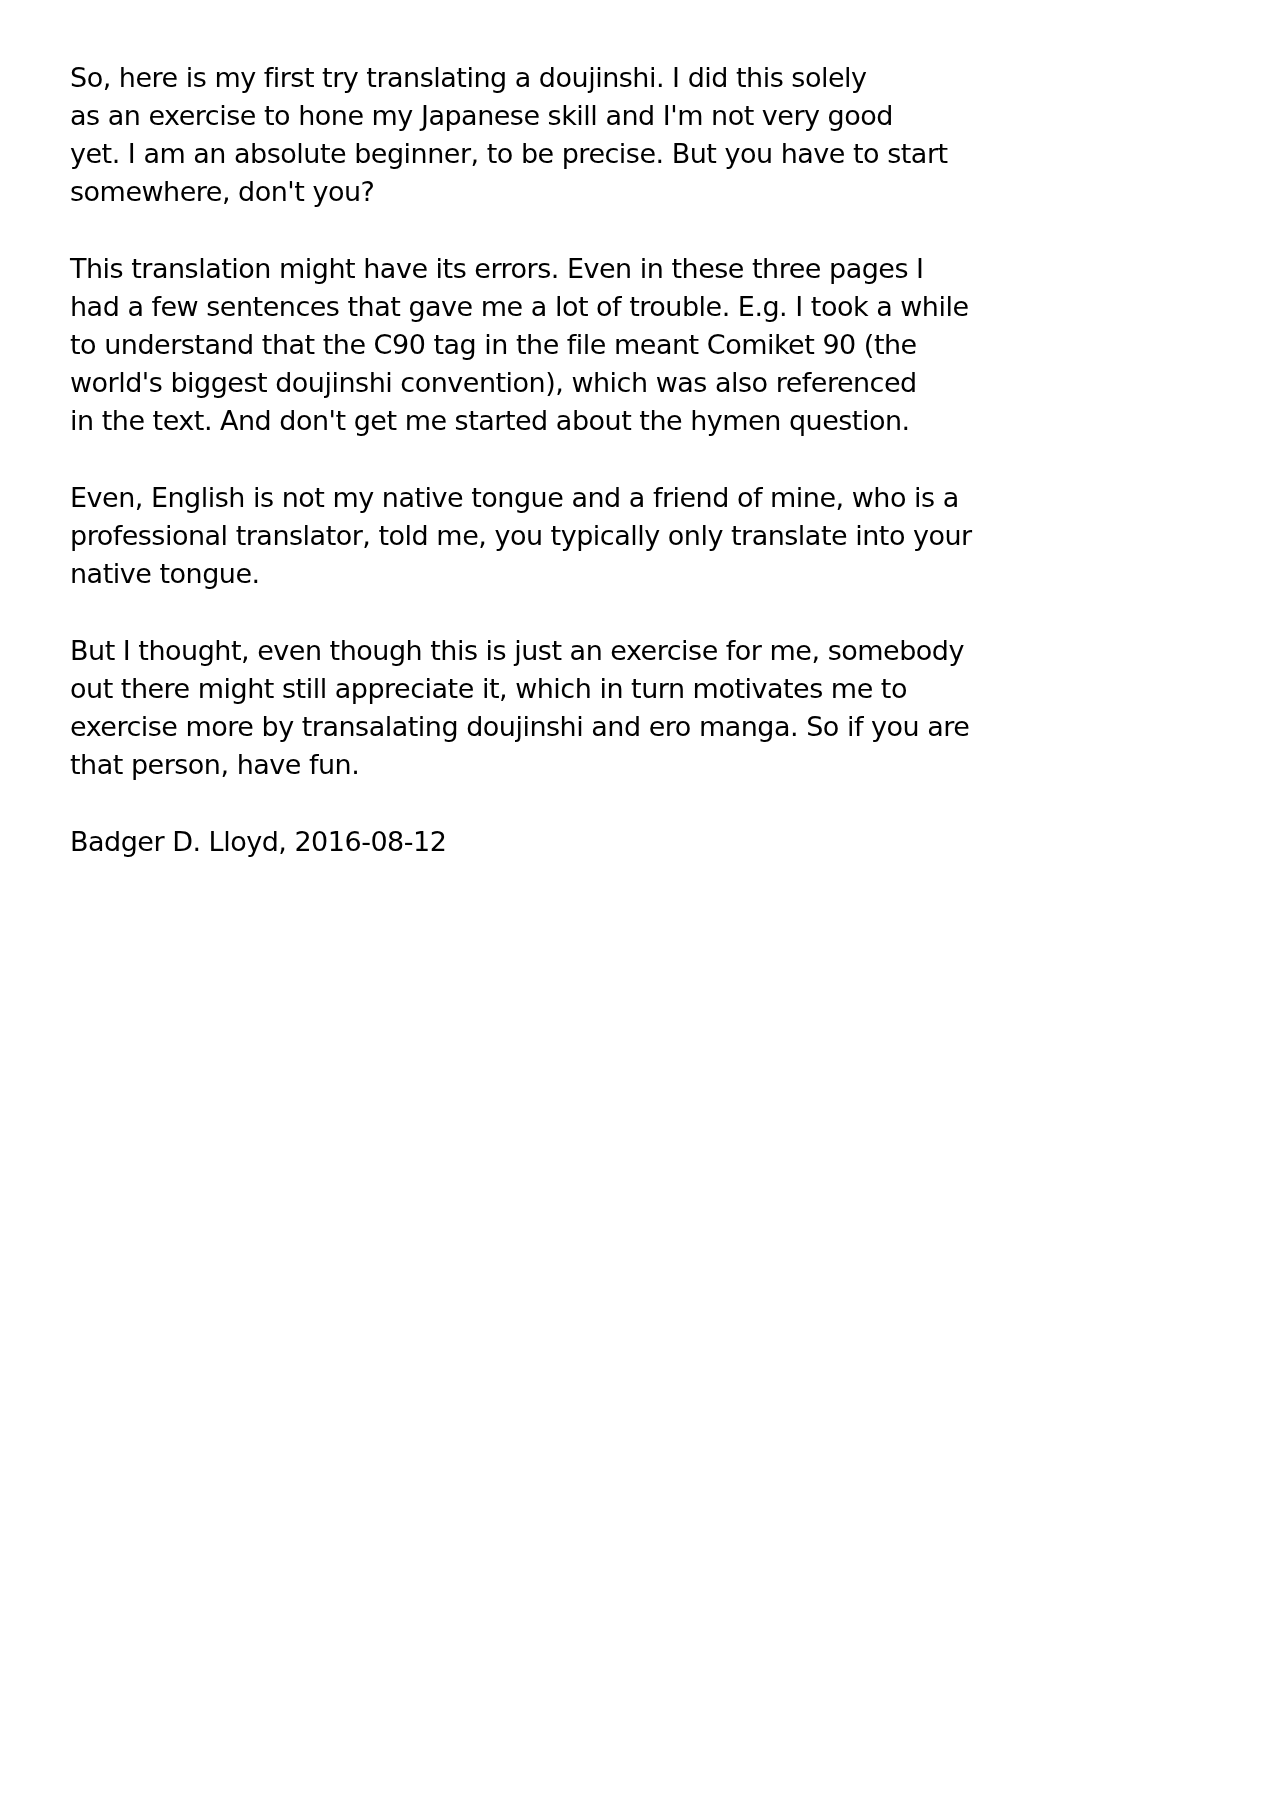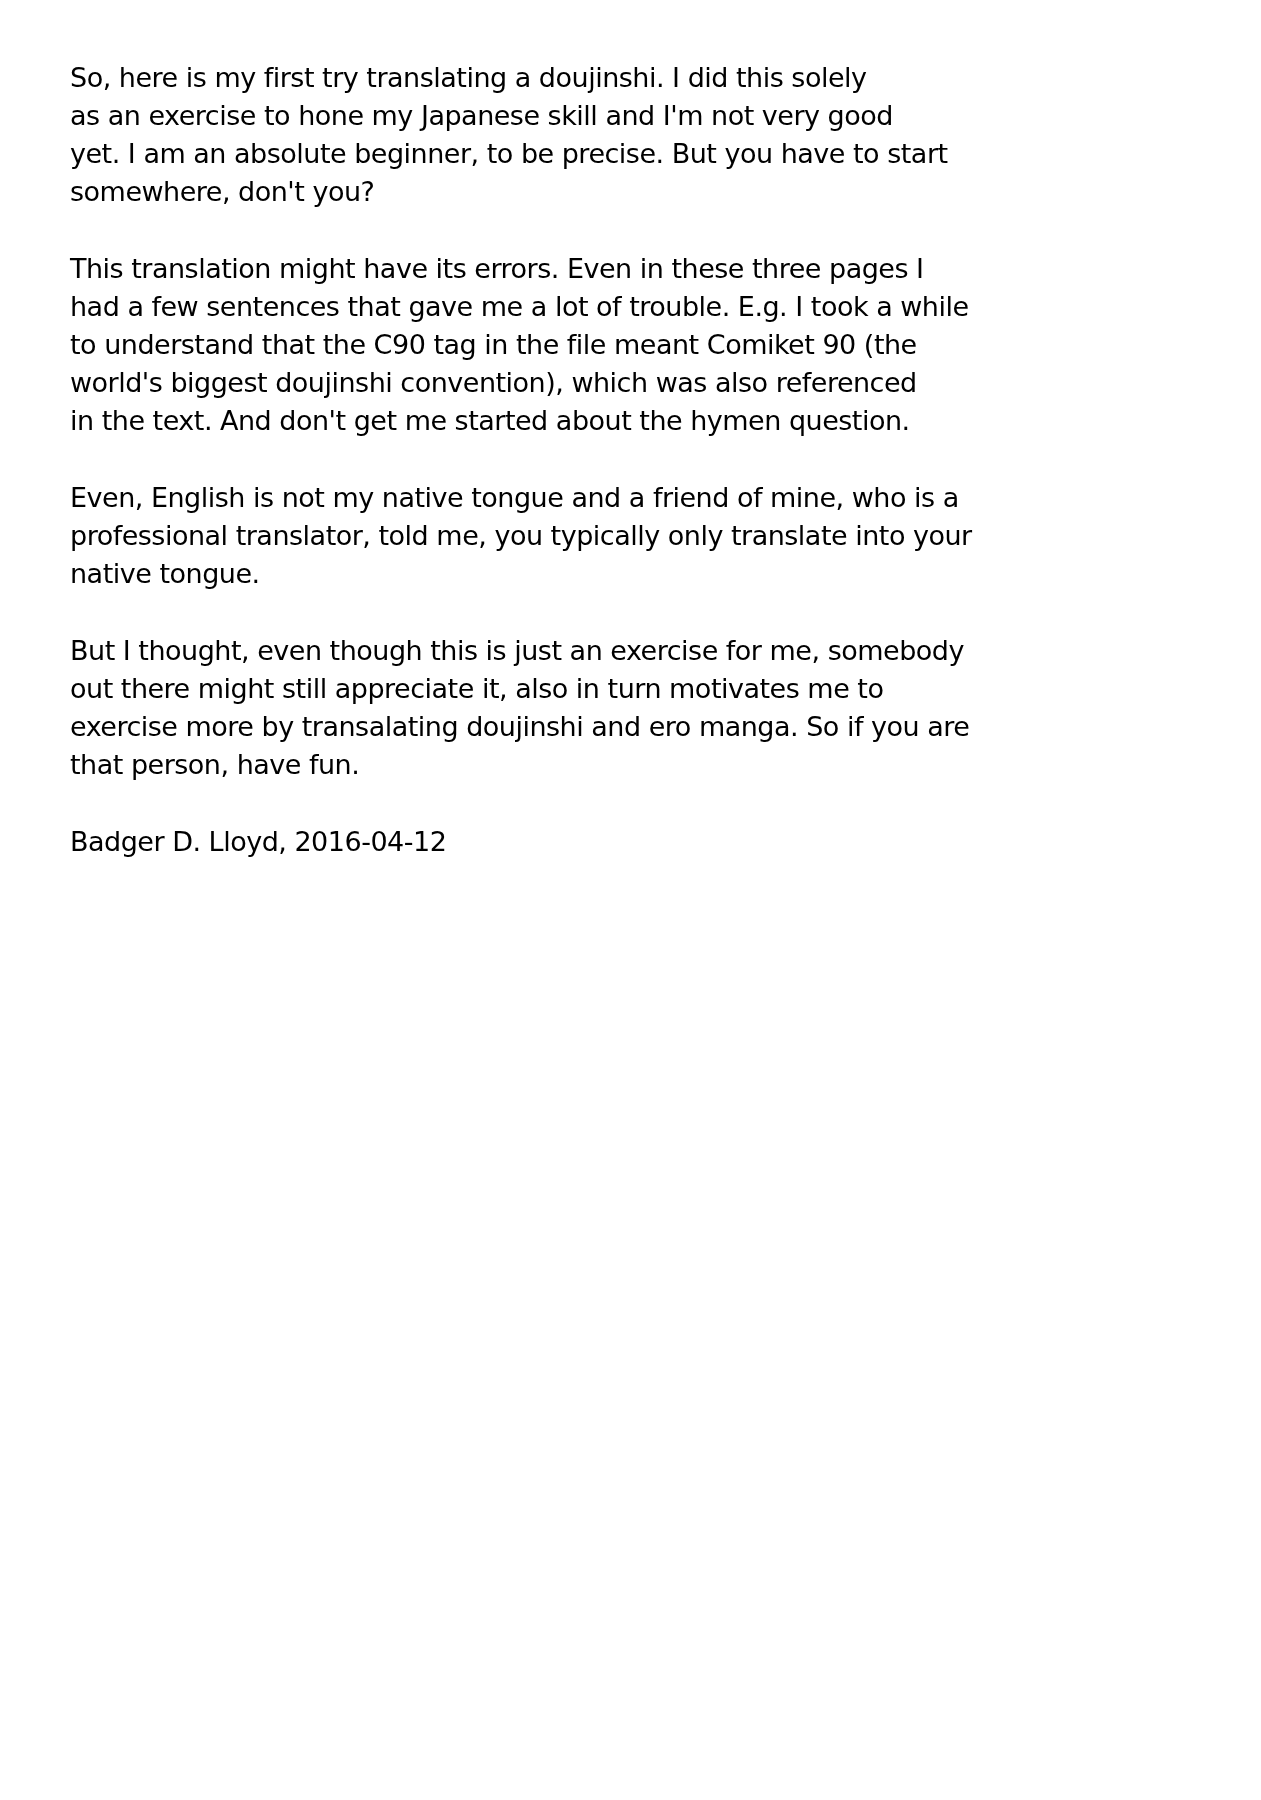--- a/index.html
+++ b/index.html
@@ -40,17 +40,17 @@
 somewhere, don't you?</p>
     <p class="para">This translation might have its errors. Even in these three pages I
 had a few sentences that gave me a lot of trouble. E.g. I took a while
 to understand that the C90 tag in the file meant Comiket 90 (the
 world's biggest doujinshi convention), which was also referenced
 in the text. And don't get me started about the hymen question.</p>
     <p class="para">Even, English is not my native tongue and a friend of mine, who is a
 professional translator, told me, you typically only translate into your
 native tongue.</p>
     <p class="para">But I thought, even though this is just an exercise for me, somebody
-out there might still appreciate it, also in turn motivates me to
+out there might still appreciate it, which in turn motivates me to
 exercise more by transalating doujinshi and ero manga. So if you are
 that person, have fun.</p>
-    <p class="para">Badger D. Lloyd, 2016-04-12</p>
+    <p class="para">Badger D. Lloyd, 2016-08-12</p>
   </main>
 
 </body></html>

